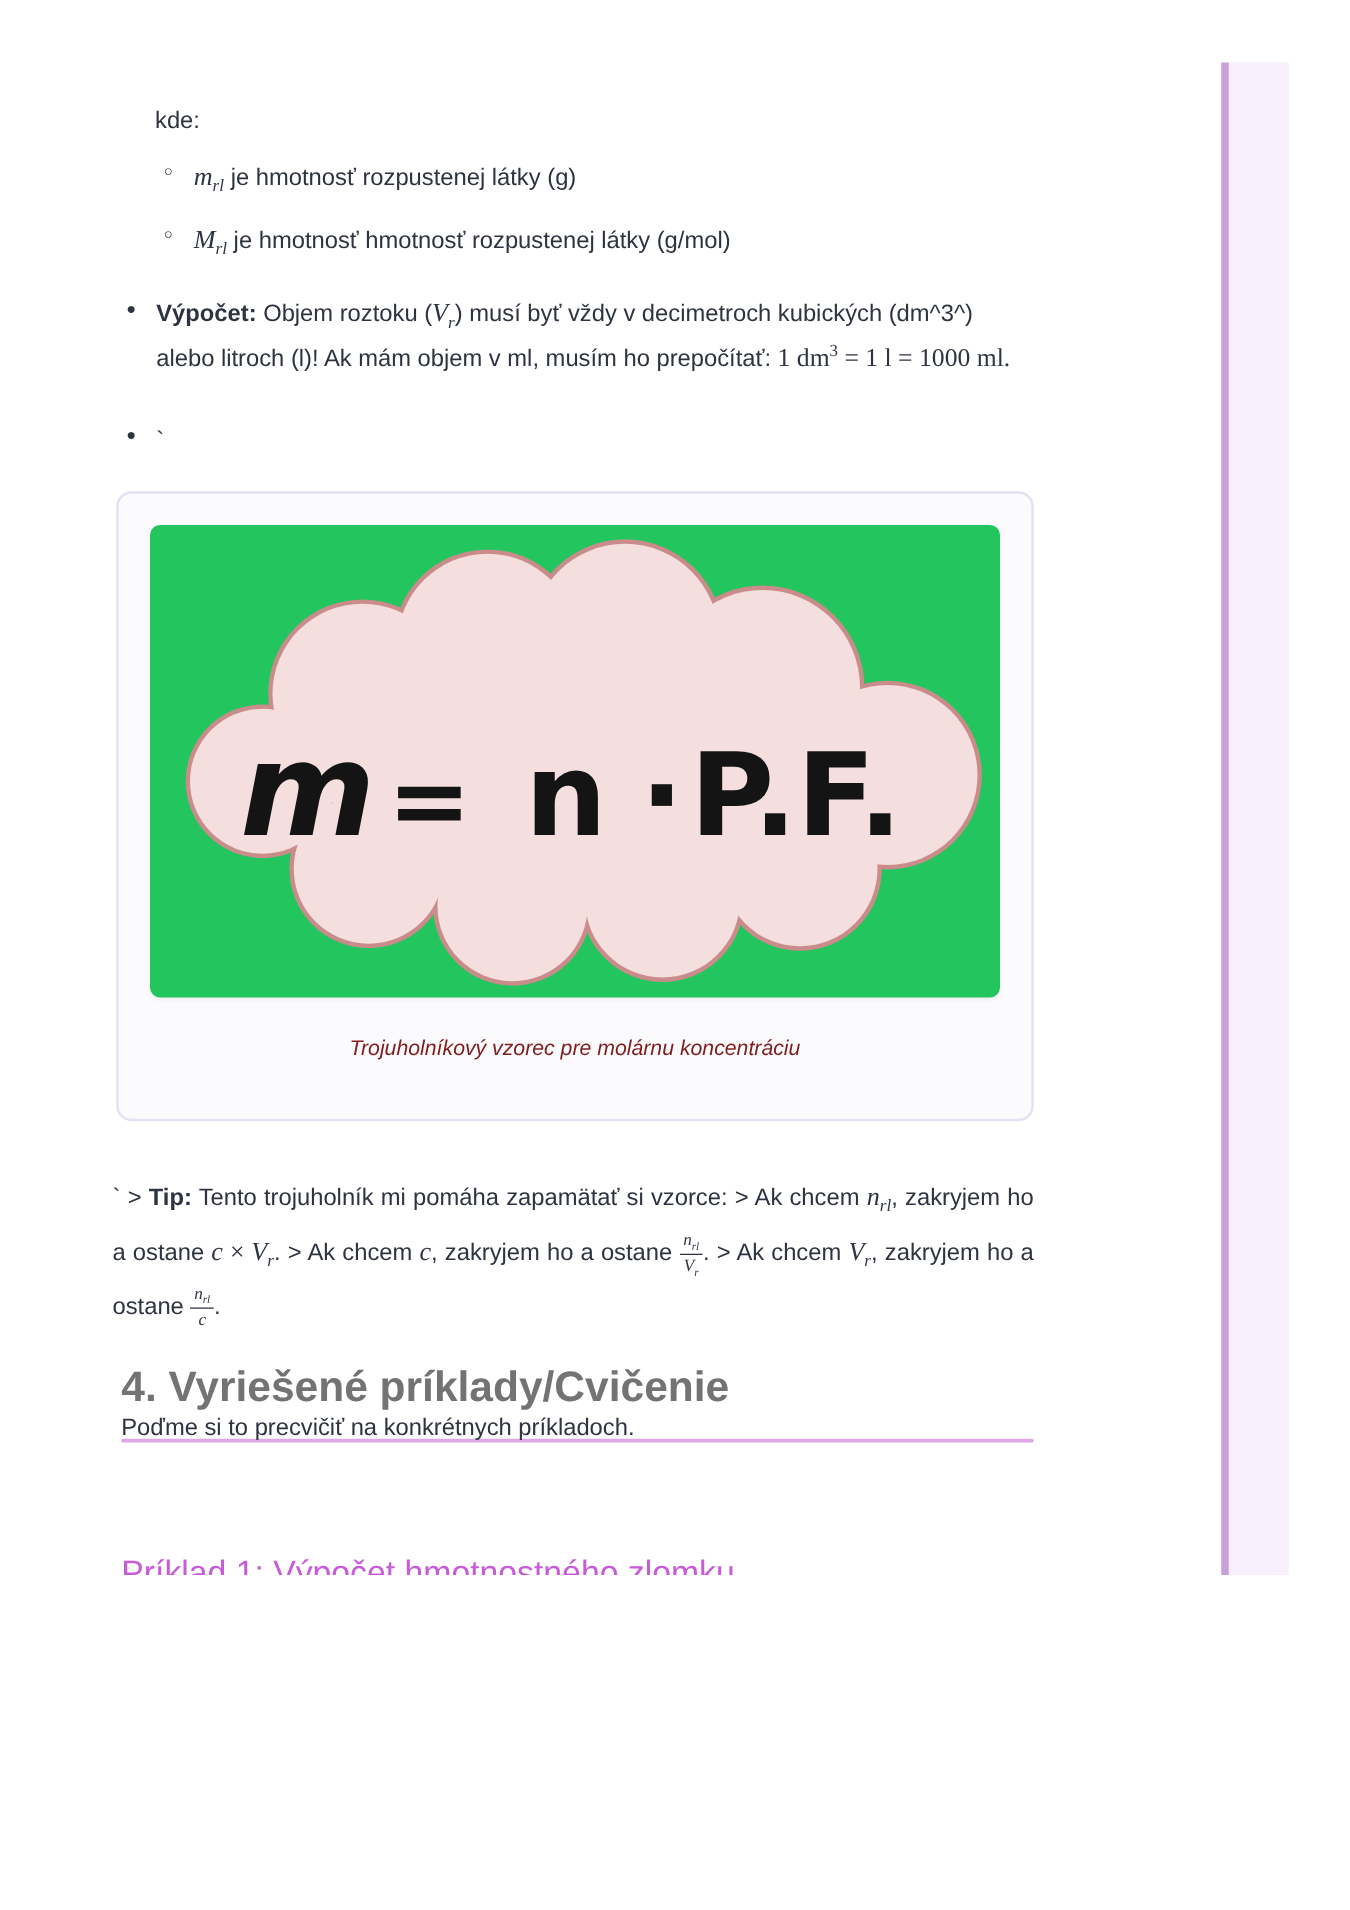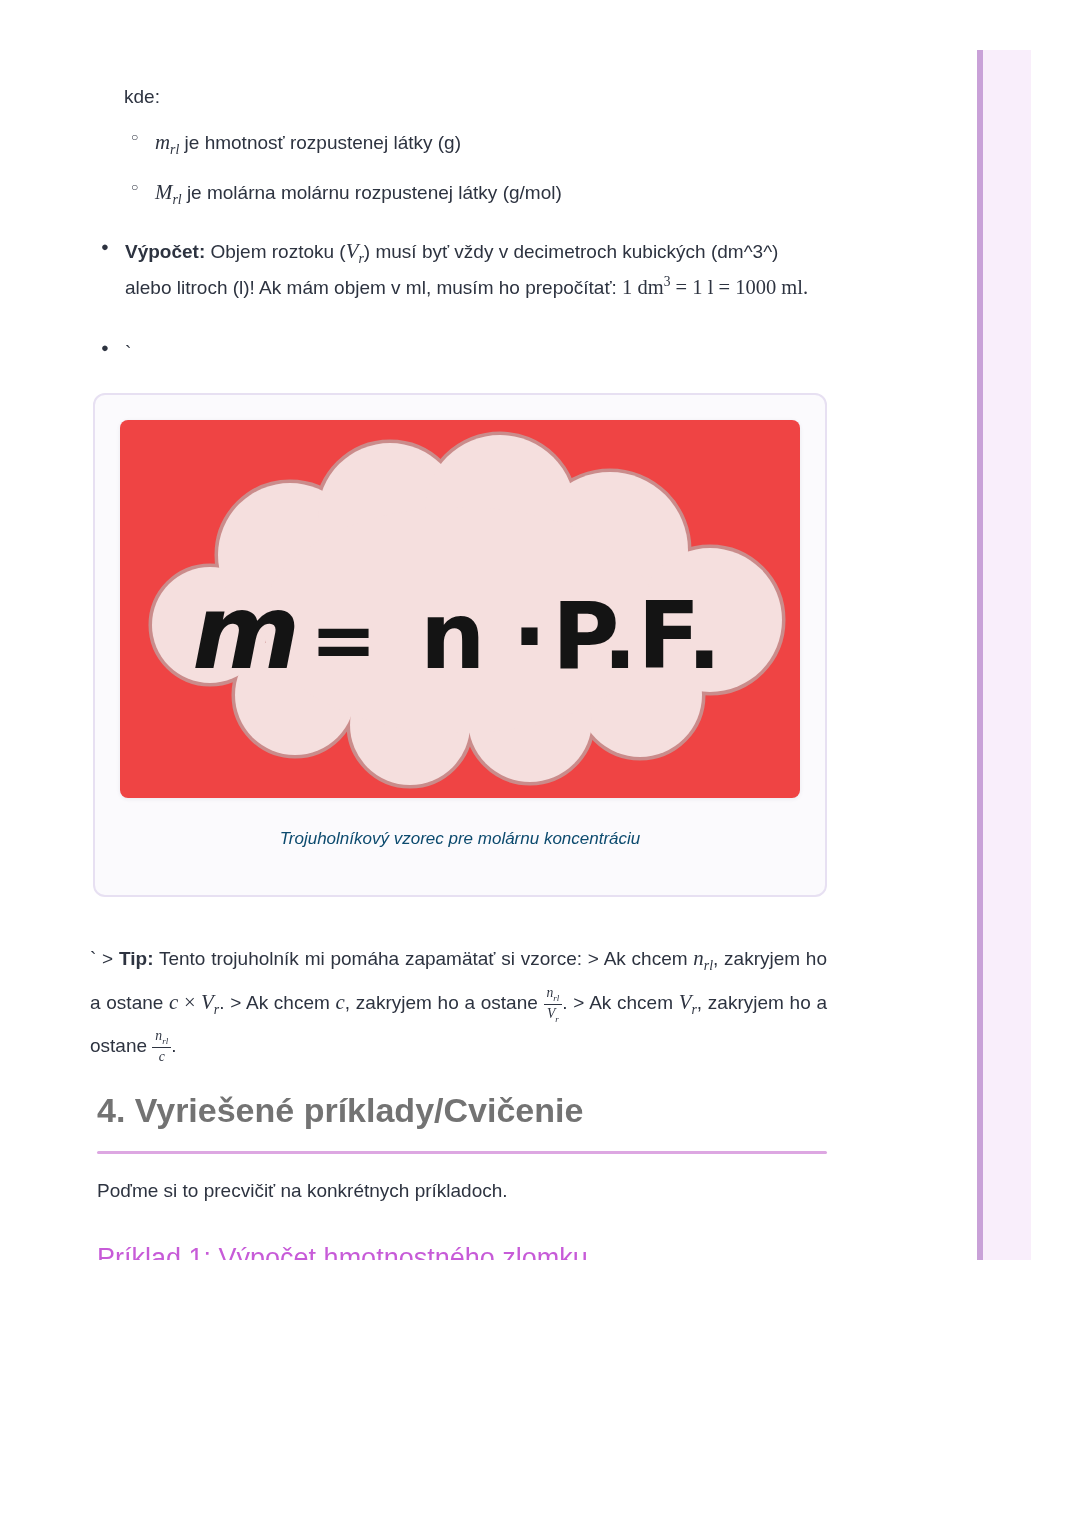--- a/index.html
+++ b/index.html
@@ -73,31 +73,31 @@
     width: 734px;
     height: 504px;
     background: #fbfafd;
     border: 2px solid #e7e0f2;
     border-radius: 12px;
     padding: 25px;
   }
   .figure-image {
     width: 680px;
     height: 378px;
-    background: #ef4444;
+    background: #22c55e;
     border-radius: 8px;
     box-shadow: 0 1px 4px rgba(40,40,80,0.08);
     overflow: hidden;
   }
   .figure-caption {
     margin-top: 26px;
     text-align: center;
     font-style: italic;
     font-size: 17px;
-    color: #0c4a6e;
+    color: #7f1d1d;
   }
 
   
   .tip-par {
     left: 90px;
     width: 737px;
     text-align: justify;
     line-height: 2.2;
   }
   .frac {
@@ -162,21 +162,21 @@
     <div class="li-row circle-item">
       <span class="bullet bullet-circle">○</span>
       <div>
         <span class="math"><span>m</span><sub>rl</sub></span><span> je hmotnosť rozpustenej látky (g)</span>
       </div>
     </div>
 
     <div class="li-row circle-item">
       <span class="bullet bullet-circle">○</span>
       <div>
-        <span class="math"><span>M</span><sub>rl</sub></span><span> je molárna molárnu rozpustenej látky (g/mol)</span>
+        <span class="math"><span>M</span><sub>rl</sub></span><span> je hmotnosť hmotnosť rozpustenej látky (g/mol)</span>
       </div>
     </div>
 
     <div class="li-row disc-item">
       <span class="bullet bullet-disc">●</span>
       <div>
         <b>Výpočet:</b><span> Objem roztoku (</span><span class="math"><span>V</span><sub>r</sub></span><span>) musí byť vždy v decimetroch kubických (dm^3^) alebo litroch (l)! Ak mám objem v ml, musím ho prepočítať: </span><span class="math-upright"><span>1 dm</span><sup>3</sup><span> = 1 l = 1000 ml.</span></span>
       </div>
     </div>
 
@@ -217,21 +217,21 @@
         <text y="248" fill="#141414" font-family="DejaVu Sans, sans-serif" font-weight="bold"><tspan x="72" font-size="104" font-style="italic">m</tspan><tspan x="190" font-size="80">=</tspan><tspan x="300" font-size="92">n</tspan><tspan x="392" font-size="92">·</tspan><tspan x="432" font-size="92">P.F.</tspan></text>
       </svg>
     </div>
     <figcaption class="figure-caption">Trojuholníkový vzorec pre molárnu koncentráciu</figcaption>
   </figure>
 
   <p class="abs tip-par" style="top:938px;"><span>` &gt; </span><b>Tip:</b><span> Tento trojuholník mi pomáha zapamätať si vzorce: &gt; Ak chcem </span><span class="math"><span>n</span><sub>rl</sub></span><span>, zakryjem ho a ostane </span><span class="math">c</span><span class="math-upright"> × </span><span class="math"><span>V</span><sub>r</sub></span><span>. &gt; Ak chcem </span><span class="math">c</span><span>, zakryjem ho a ostane </span><span class="frac"><span class="fnum"><span>n</span><sub>rl</sub></span><span class="fden"><span>V</span><sub>r</sub></span></span><span>. &gt; Ak chcem </span><span class="math"><span>V</span><sub>r</sub></span><span>, zakryjem ho a ostane </span><span class="frac"><span class="fnum"><span>n</span><sub>rl</sub></span><span class="fden"><span>c</span></span></span><span>.</span></p>
 
   <h2 class="abs h2-title" style="top:1090px;">4. Vyriešené príklady/Cvičenie</h2>
   <div class="abs section-rule" style="top:1151px;"></div>
-  <p class="abs" style="top:1174px;">Poďme si to precvičiť na konkrétnych príkladoch.</p>
+  <p class="abs" style="top:1126px;">Poďme si to precvičiť na konkrétnych príkladoch.</p>
 
   <h3 class="abs h3-title" style="top:1242px;">Príklad 1: Výpočet hmotnostného zlomku</h3>
 
 
   <p class="abs" style="top:1392px;"><b>Riešenie:</b></p>
 
   <div class="footer-note">(c) Knowunity 2025</div>
 
 </div>
 

